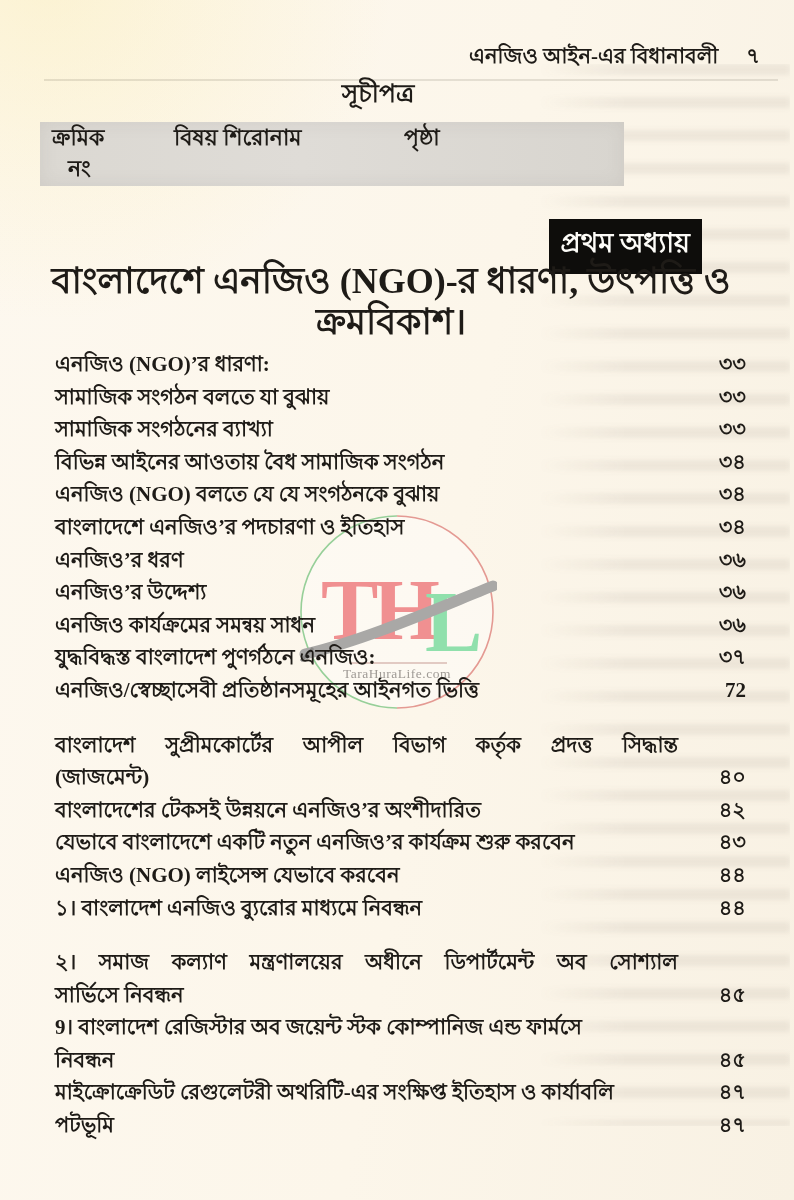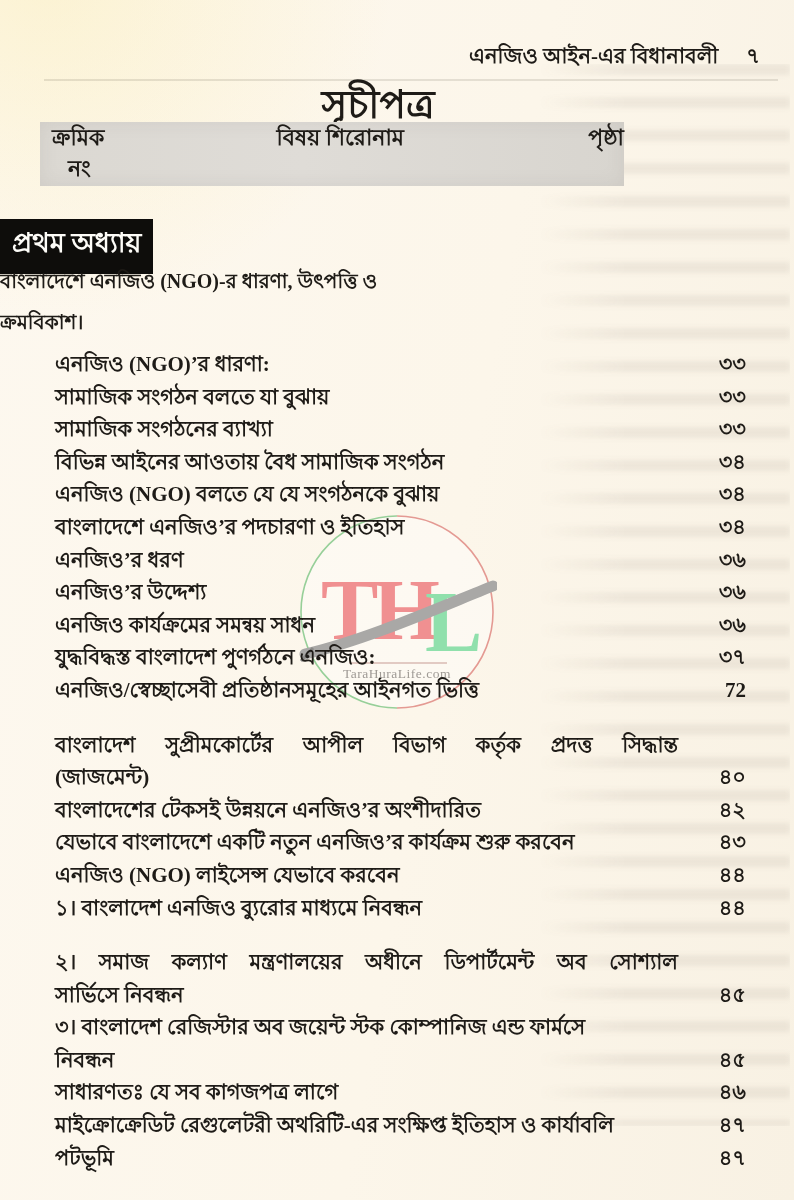--- a/index.html
+++ b/index.html
@@ -27,41 +27,41 @@
     position:absolute;top:40px;right:34px;
     font-size:21px;font-weight:bold;white-space:nowrap;
   }
   .header .pnum{margin-left:28px;}
   .header-rule{
     position:absolute;top:79px;left:44px;right:16px;height:2px;
     background:rgba(70,60,48,.13);
   }
   .toc-title{
     position:absolute;top:74px;left:16px;right:54px;
-    text-align:center;font-size:39px;font-weight:bold;
+    text-align:center;font-size:25px;font-weight:bold;
   }
   .cols-band{
     position:absolute;top:122px;left:40px;width:584px;height:64px;
     background:linear-gradient(90deg,#dbd8d2,#dfdcd7 45%,#d8d5cf);
     box-shadow:inset 0 0 18px rgba(120,115,105,.12);
     display:flex;align-items:flex-start;
     font-size:22px;font-weight:bold;line-height:31px;
   }
   .col-serial{width:122px;padding-left:12px;}
   .col-serial .l2{padding-left:16px;}
-  .col-subject{flex:1;text-align:right;}
-  .col-page{width:220px;text-align:right;}
-  .chapter-label-wrap{position:absolute;top:219px;left:0;right:92px;text-align:left;}
+  .col-subject{flex:1;text-align:left;}
+  .col-page{width:220px;text-align:left;}
+  .chapter-label-wrap{position:absolute;top:219px;left:0;right:92px;text-align:right;}
   .chapter-label{
     display:inline-block;background:#0e0d0b;color:#fdfcf8;
     font-size:27px;font-weight:bold;padding:3px 12px 7px;
   }
   .chapter-title{
     position:absolute;top:261px;left:0;right:12px;
-    font-size:20px;font-weight:bold;line-height:41px;
+    text-align:center;font-size:36px;font-weight:bold;line-height:41px;
   }
   .toc{position:absolute;top:348px;left:40px;width:706px;font-size:21px;font-weight:bold;}
   .toc-line{display:flex;align-items:baseline;line-height:32.6px;justify-content:flex-end;}
   .toc-text{flex:1;padding-left:15px;}
   .toc-text.justified{text-align:justify;text-align-last:justify;padding-right:4px;margin-top:22px;}
   .toc-page{width:64px;text-align:right;}
   .watermark{position:absolute;left:297px;top:512px;width:200px;height:200px;opacity:.85;}
 </style>
 </head>
 <body>
@@ -215,36 +215,30 @@
           <span class="toc-text justified">২। সমাজ কল্যাণ মন্ত্রণালয়ের অধীনে ডিপার্টমেন্ট অব সোশ্যাল</span>
           <span class="toc-page"></span>
         </div>
         <div class="toc-line">
           <span class="toc-text">সার্ভিসে নিবন্ধন</span>
           <span class="toc-page">৪৫</span>
         </div>
       </div>
       <div class="toc-row">
         <div class="toc-line">
-          <span class="toc-text">৩। বাংলাদেশ রেজিস্টার অব জয়েন্ট স্টক কোম্পানিজ এন্ড ফার্মসে</span>
+          <span class="toc-text">9। বাংলাদেশ রেজিস্টার অব জয়েন্ট স্টক কোম্পানিজ এন্ড ফার্মসে</span>
           <span class="toc-page"></span>
         </div>
         <div class="toc-line">
           <span class="toc-text">নিবন্ধন</span>
           <span class="toc-page">৪৫</span>
         </div>
       </div>
       <div class="toc-row">
         <div class="toc-line">
-          <span class="toc-text">সাধারণতঃ যে সব কাগজপত্র লাগে</span>
-          <span class="toc-page">৪৬</span>
-        </div>
-      </div>
-      <div class="toc-row">
-        <div class="toc-line">
           <span class="toc-text">মাইক্রোক্রেডিট রেগুলেটরী অথরিটি-এর সংক্ষিপ্ত ইতিহাস ও কার্যাবলি</span>
           <span class="toc-page">৪৭</span>
         </div>
       </div>
       <div class="toc-row">
         <div class="toc-line">
           <span class="toc-text">পটভূমি</span>
           <span class="toc-page">৪৭</span>
         </div>
       </div>

